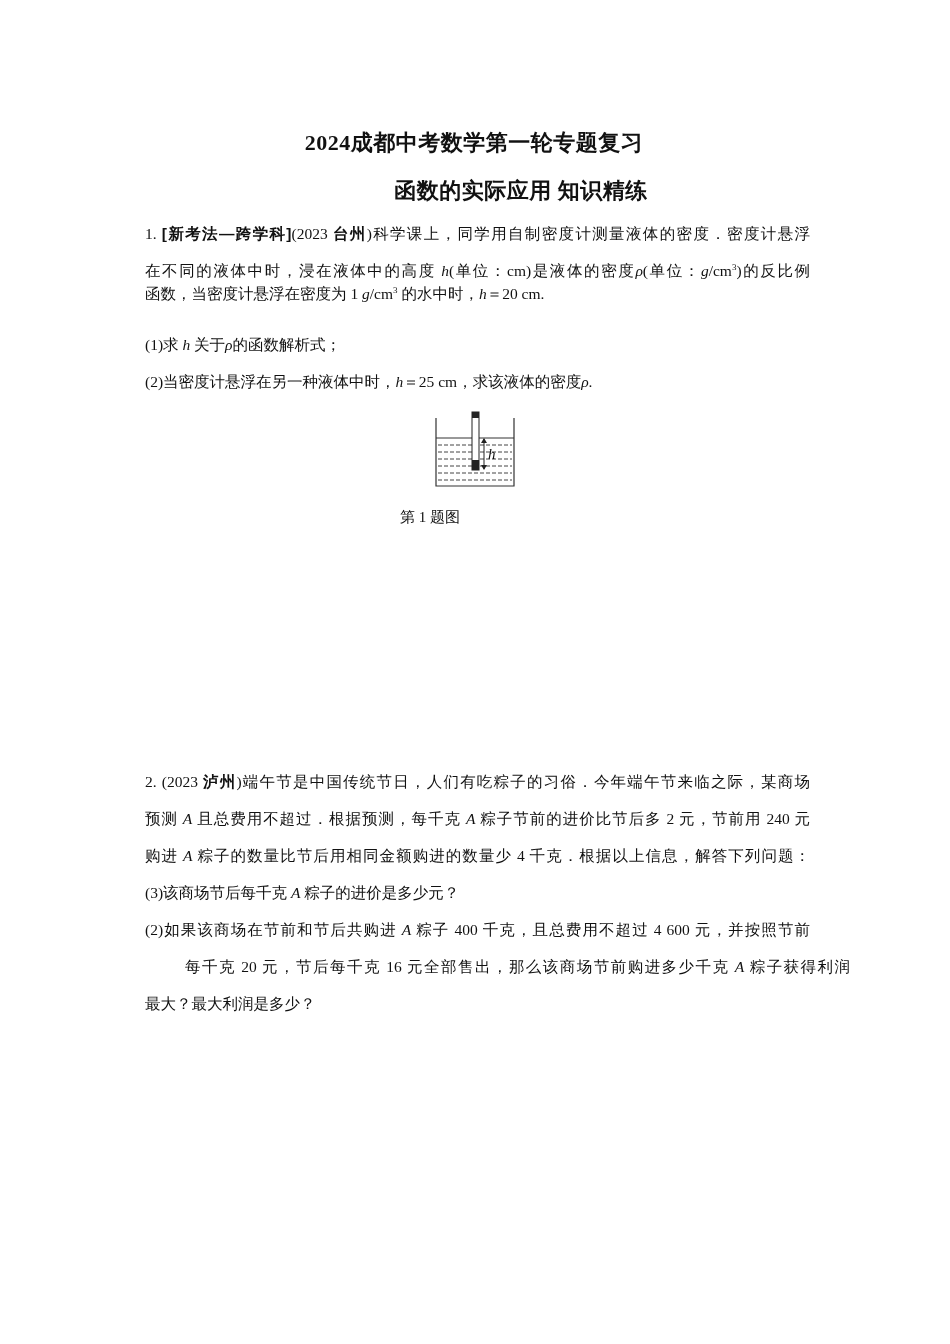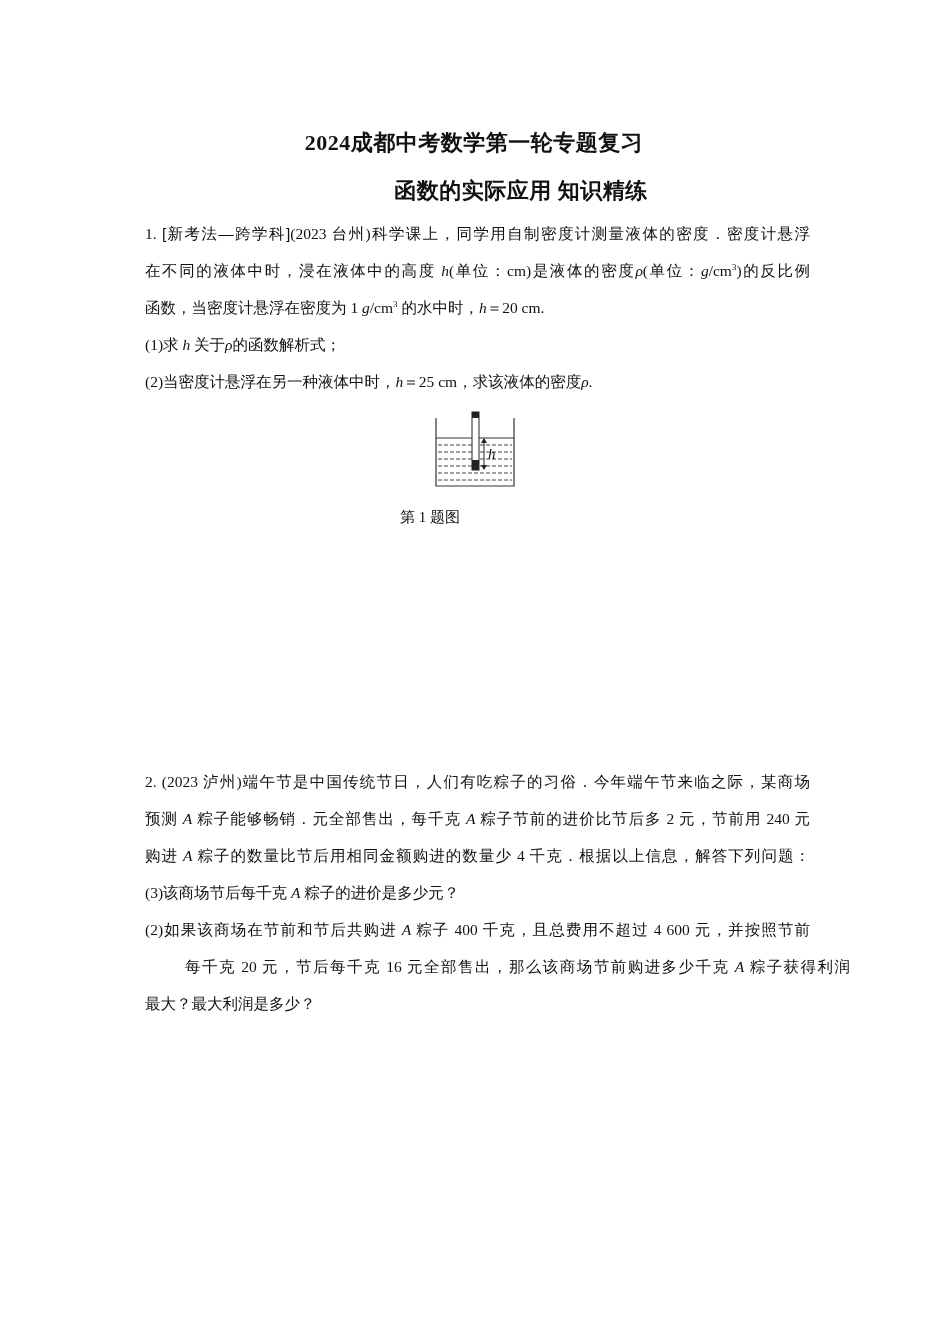--- a/index.html
+++ b/index.html
@@ -5,37 +5,37 @@
   html, body { margin: 0; padding: 0; background: #ffffff; }
   body { width: 950px; height: 1344px; position: relative; overflow: hidden;
          font-family: "Liberation Serif", "DejaVu Serif", serif; color: #111; }
   .title { position: absolute; left: 0; width: 948px; text-align: center;
            font-weight: bold; font-size: 22px; letter-spacing: 0.5px; }
   .t1 { top: 128px; }
   .t2 { top: 176px; margin-left: 47px; }
   .line { position: absolute; left: 145px; width: 665px; font-size: 15.5px;
           white-space: nowrap; line-height: 22px; }
   .line.justify { text-align: justify; text-align-last: justify; }
-  .bold { font-weight: normal; font-family: "Liberation Sans", "DejaVu Sans", sans-serif; }
+  .bold { font-weight: bold; font-family: "Liberation Sans", "DejaVu Sans", sans-serif; }
   i { font-style: italic; }
   sup { font-size: 9px; vertical-align: super; line-height: 0; }
   .figure { position: absolute; left: 434px; top: 410px; width: 82px; height: 80px; }
   .caption { position: absolute; left: 0; width: 860px; top: 508px; text-align: center; font-size: 15px; }
 </style>
 </head>
 <body>
 
 <div class="title t1">2024成都中考数学第一轮专题复习</div>
 <div class="title t2">函数的实际应用  知识精练</div>
 
 <div class="line justify" style="top:223px;"><span>1. </span><span class="bold">[新考法—跨学科]</span><span>(2023 </span><span class="bold">台州</span><span>)科学课上，同学用自制密度计测量液体的密度．密度计悬浮</span></div>
 
 <div class="line justify" style="top:260px;"><span>在不同的液体中时，浸在液体中的高度 </span><i>h</i><span>(单位：cm)是液体的密度</span><i>ρ</i><span>(单位：</span><i>g</i><span>/cm</span><sup>3</sup><span>)的反比例</span></div>
 
-<div class="line" style="top:297px;"><span>函数，当密度计悬浮在密度为 1 </span><i>g</i><span>/cm</span><sup>3</sup><span> 的水中时，</span><i>h</i><span>＝20 cm.</span></div>
+<div class="line" style="top:283px;"><span>函数，当密度计悬浮在密度为 1 </span><i>g</i><span>/cm</span><sup>3</sup><span> 的水中时，</span><i>h</i><span>＝20 cm.</span></div>
 
 <div class="line" style="top:334px;"><span>(1)求 </span><i>h</i><span> 关于</span><i>ρ</i><span>的函数解析式；</span></div>
 
 <div class="line" style="top:371px;"><span>(2)当密度计悬浮在另一种液体中时，</span><i>h</i><span>＝25 cm，求该液体的密度</span><i>ρ</i><span>.</span></div>
 
 <div class="figure">
   <svg width="82" height="80" viewBox="0 0 82 80">
 
     <path d="M2 8 L2 76 L80 76 L80 8" fill="none" stroke="#333" stroke-width="1.2"></path>
 
@@ -57,21 +57,21 @@
     <line x1="50" y1="29" x2="50" y2="59" stroke="#222" stroke-width="1"></line>
     <path d="M47 33 L50 28 L53 33 Z" fill="#222"></path>
     <path d="M47 55 L50 60 L53 55 Z" fill="#222"></path>
   </svg>
   <span style="position:absolute; left:54px; top:36px; font-style:italic; font-size:15px;">h</span>
 </div>
 <div class="caption">第 1 题图</div>
 
 <div class="line justify" style="top:771px;"><span>2. </span><span>(2023 </span><span class="bold">泸州</span><span>)端午节是中国传统节日，人们有吃粽子的习俗．今年端午节来临之际，某商场</span></div>
 
-<div class="line justify" style="top:808px;"><span>预测 </span><i>A</i><span> 粽子能够畅销．元全部售出，每千克 </span><i>A</i><span> 粽子节前的进价比节后多 2 元，节前用 240 元</span></div>
+<div class="line justify" style="top:808px;"><span>预测 </span><i>A</i><span> 且总费用不超过．根据预测，每千克 </span><i>A</i><span> 粽子节前的进价比节后多 2 元，节前用 240 元</span></div>
 
 <div class="line justify" style="top:845px;"><span>购进 </span><i>A</i><span> 粽子的数量比节后用相同金额购进的数量少 4 千克．根据以上信息，解答下列问题：</span></div>
 
 <div class="line" style="top:882px;"><span>(3)该商场节后每千克 </span><i>A</i><span> 粽子的进价是多少元？</span></div>
 
 <div class="line justify" style="top:919px;"><span>(2)如果该商场在节前和节后共购进 </span><i>A</i><span> 粽子 400 千克，且总费用不超过 4 600 元，并按照节前</span></div>
 
 <div class="line justify" style="top:956px;margin-left:40px;"><span>每千克 20 元，节后每千克 16 元全部售出，那么该商场节前购进多少千克 </span><i>A</i><span> 粽子获得利润</span></div>
 
 <div class="line" style="top:993px;"><span>最大？最大利润是多少？</span></div>

